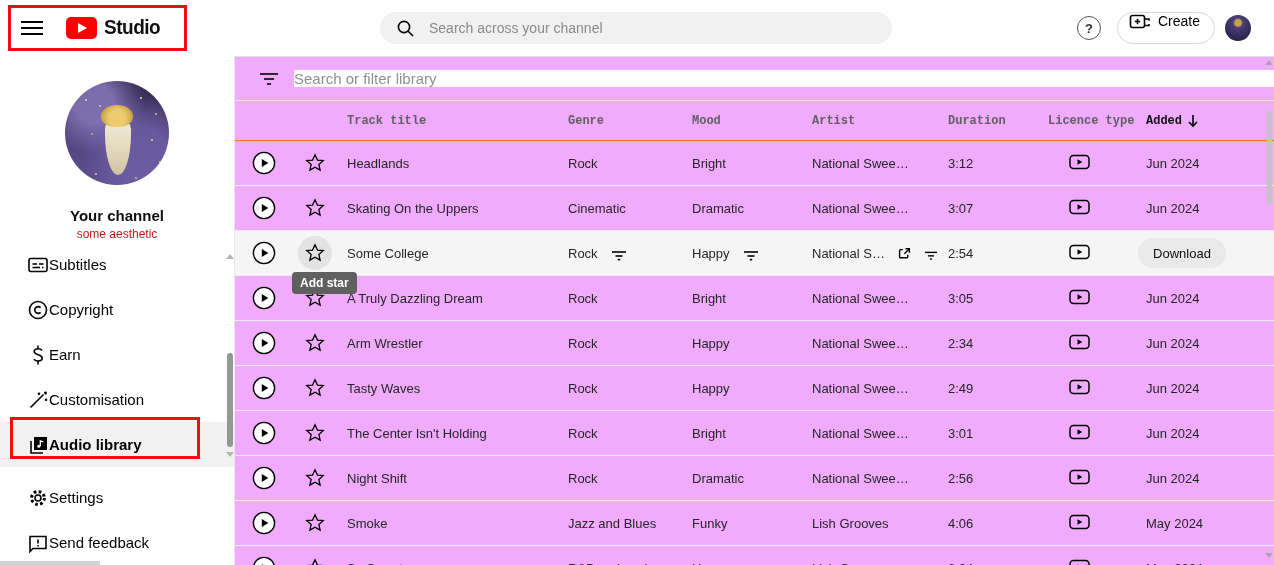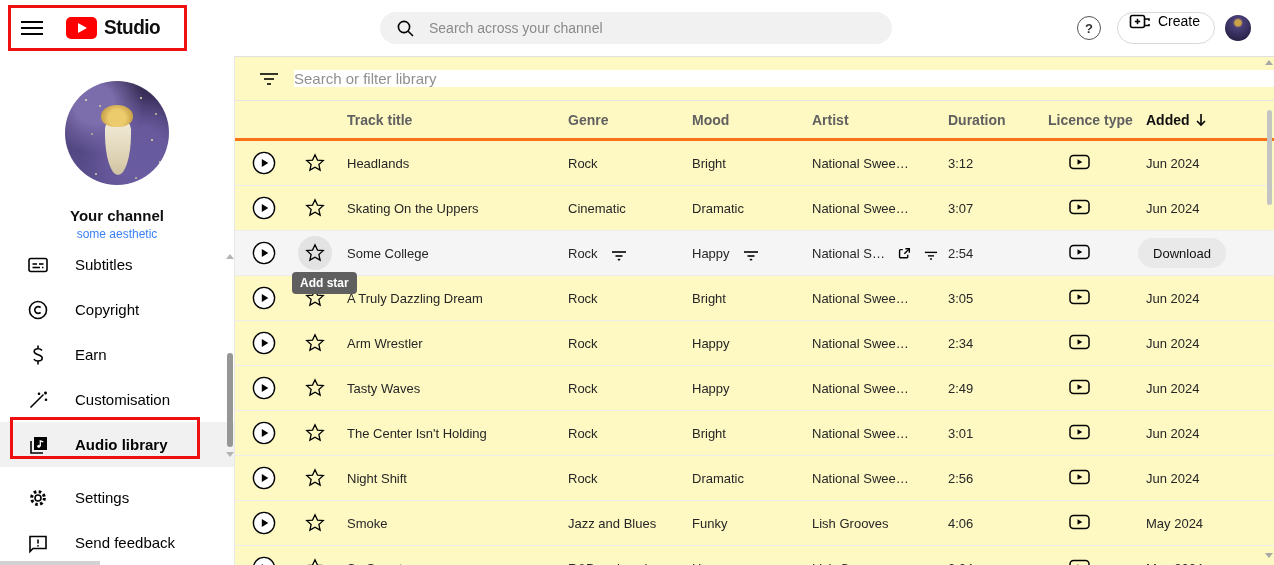--- a/index.html
+++ b/index.html
@@ -46,43 +46,43 @@
     border-radius:50%; background:#efe3b0;
     box-shadow:14px 6px 0 #d9cf9e, 55px -2px 0 #efe3b0, 70px 14px 0 #cfc394, 6px 34px 0 #bfb48c,
       66px 40px 0 #e6d9a6, 24px 58px 0 #cabf93, 74px 62px 0 #efe3b0, 10px 74px 0 #d9cf9e, 50px 78px 0 #c9bd90; }
   .channel-avatar .figure { position:absolute; left:40px; top:38px; width:26px; height:56px;
     background:linear-gradient(180deg,#f2ecd9 0%,#ded2b4 70%,#cfc2a2 100%);
     border-radius:45% 45% 55% 55% / 20% 20% 80% 80%; }
   .channel-avatar .hat { position:absolute; left:36px; top:24px; width:32px; height:22px;
     background:radial-gradient(circle at 50% 60%, #eccb6d 0 40%, #c9a24a 75%, #a9873b 100%);
     border-radius:50% 50% 45% 45%; }
   .channel-name { margin-top:21px; text-align:center; font-size:15px; font-weight:700; height:20px; line-height:20px; }
-  .channel-sub { margin-top:1px; text-align:center; font-size:12px; color:#3b82f6; height:15px; line-height:15px; }
+  .channel-sub { margin-top:1px; text-align:center; font-size:12px; color:#b91c1c; height:15px; line-height:15px; }
   .side-menu { list-style:none; }
-  .side-menu li { height:45px; display:flex; align-items:center; padding-left:27px; gap:26px; font-size:15px;
+  .side-menu li { height:45px; display:flex; align-items:center; padding-left:27px; font-size:15px;
     color:#030303; cursor:pointer; }
   .side-menu li.active { background:#f1f1f1; font-weight:700; }
   .side-menu .gap { margin-top:8px; }
   .side-menu svg { flex:0 0 auto; }
   .anno-audiolib { left:10px; top:361px; width:190px; height:42px; }
   .sb-scroll-thumb { position:absolute; left:227px; top:297px; width:6px; height:94px; background:#969696;
     border-radius:3px; cursor:pointer; }
   .sb-arrow { position:absolute; left:226px; width:0; height:0; border-left:4px solid transparent;
     border-right:4px solid transparent; cursor:pointer; }
   .sb-arrow.up { top:198px; border-bottom:5px solid #b5b5b5; }
   .sb-arrow.down { top:396px; border-top:5px solid #b5b5b5; }
 
   
-  .main { position:relative; flex:1; border-top:1px solid #e0e0e0; background:#fef9c3; }
+  .main { position:relative; flex:1; border-top:1px solid #e0e0e0; background:#f0abfc; }
   .filterbar { height:44px; border-bottom:1px solid #e5e5e5; display:flex; align-items:center; padding-left:24px; gap:15px; }
   .filterbar input { flex:1; border:none; outline:none; font-size:15px; color:#0f0f0f; font-family:inherit; }
   .filterbar input::placeholder { color:#909090; }
 
   .grid-cols { display:grid; grid-template-columns:58px 44px 221px 124px 120px 136px 100px 98px 1fr; align-items:center; }
-  .thead { height:40px; border-bottom:3px solid #f97316; font-size:14px; font-weight:700; color:#606060; }
+  .thead { height:40px; border-bottom:1px solid #f97316; font-size:12px; font-weight:700; color:#606060;font-family:Liberation Mono, monospace; }
   .thead .cell { padding-left:10px; }
   .thead .added-h { color:#0f0f0f; display:flex; align-items:center; gap:5px; }
 
   .track-row { height:45px; border-bottom:1px solid #ededed; position:relative; font-size:13px; color:#262626; }
   .track-row .cell { padding-left:10px; white-space:nowrap; overflow:hidden; }
   .track-row.hovered { background:#f5f5f5; }
   .play-cell { display:flex; justify-content:center; }
   .star-cell { display:flex; justify-content:center; }
   .star-wrap { width:34px; height:34px; display:flex; align-items:center; justify-content:center; border-radius:50%; cursor:pointer; }
   .hovered .star-wrap { background:#e3e3e3; }

